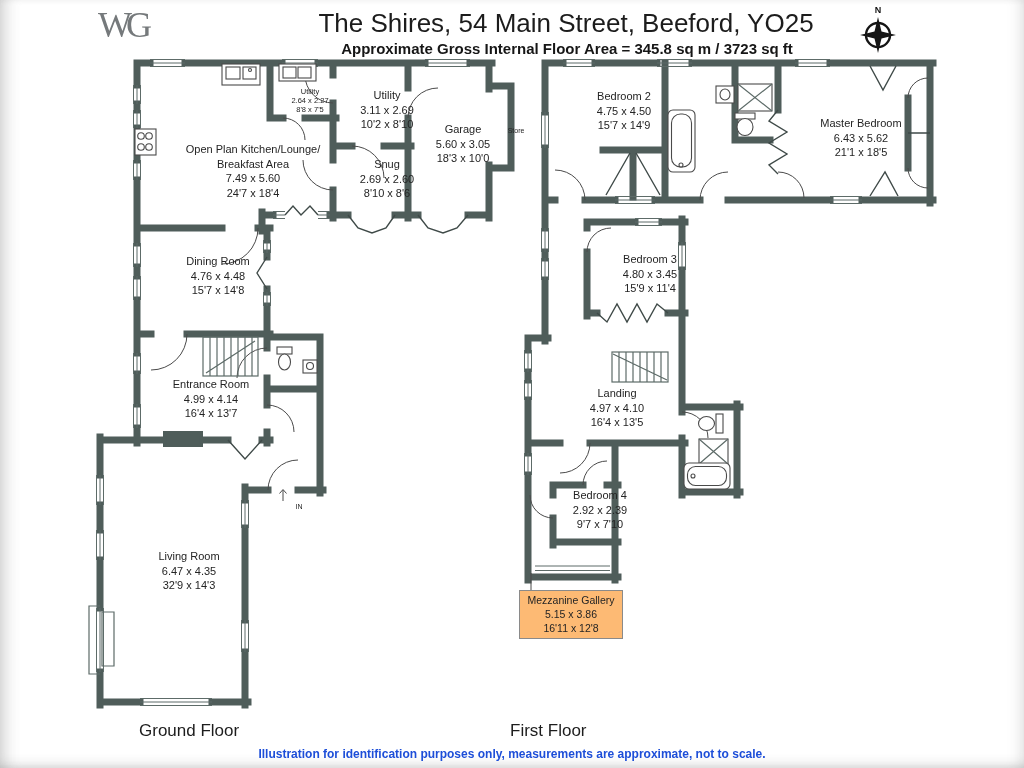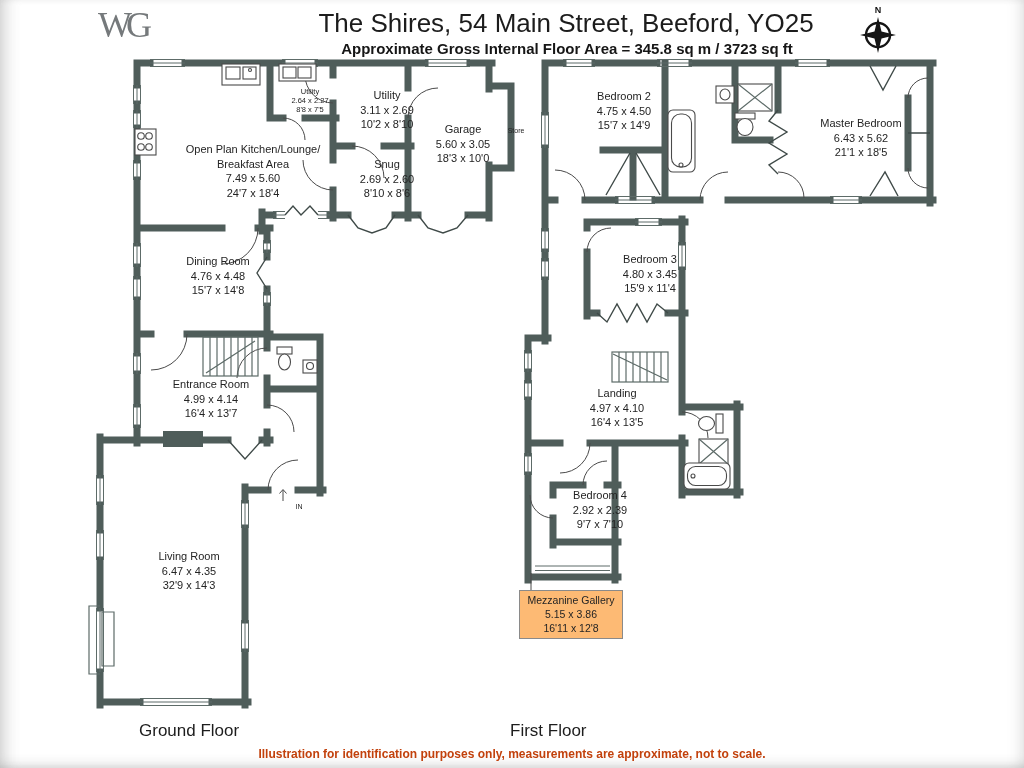--- a/index.html
+++ b/index.html
@@ -31,21 +31,21 @@
   .room-label span{display:block;padding-left:32px;}
   .room-label.sm{font-size:7.5px;line-height:1.2;}
   .room-label.xs{font-size:7px;line-height:1.1;}
   .mezz-box{position:absolute;left:519px;top:590px;width:102px;z-index:5;
             border:1px solid #8a8a8a;background:#fdba74;text-align:center;
             font-size:10.5px;line-height:1.35;color:#242424;padding:2px 0;}
   .mezz-box span{display:block;}
   .floor-label{position:absolute;top:721px;font-size:17px;color:#1d1d1d;}
   .gf-label{left:95px;margin-left:44px;} .ff-label{left:510px;}
   .disclaimer{position:absolute;left:0;right:0;top:747px;text-align:center;
-              font-size:12px;font-weight:600;color:#c2410c;}
+              font-size:12px;font-weight:600;color:#1d4ed8;}
 </style>
 </head>
 <body>
 
 <div class="page">
 
   <div class="logo">WG</div>
   <div class="title">The Shires, 54 Main Street, Beeford, YO25</div>
   <div class="subtitle">Approximate Gross Internal Floor Area  = 345.8 sq m  / 3723 sq ft</div>
   <div class="compass">

